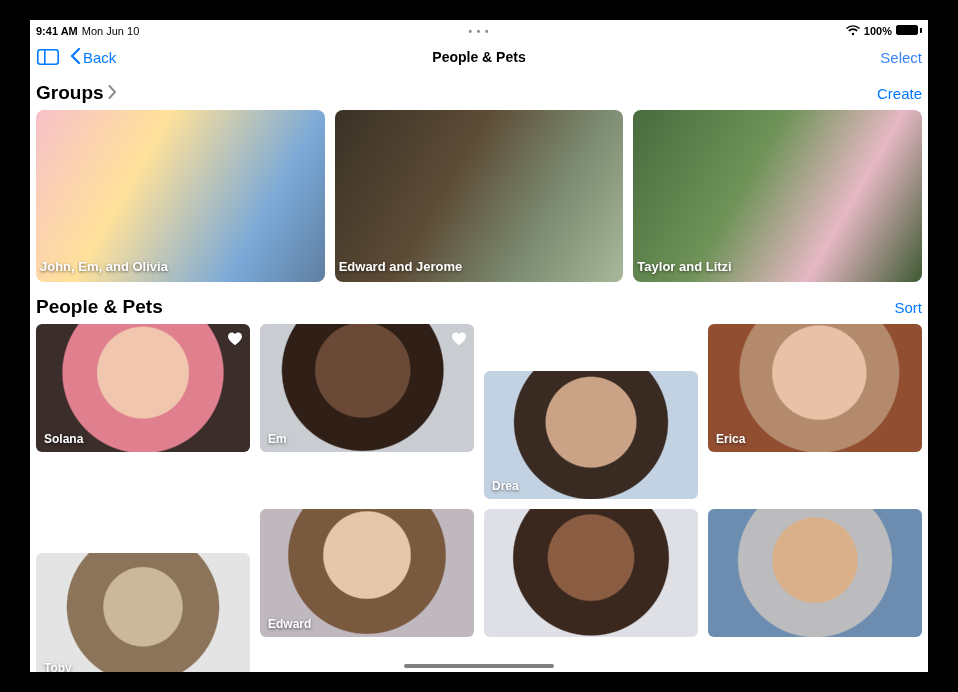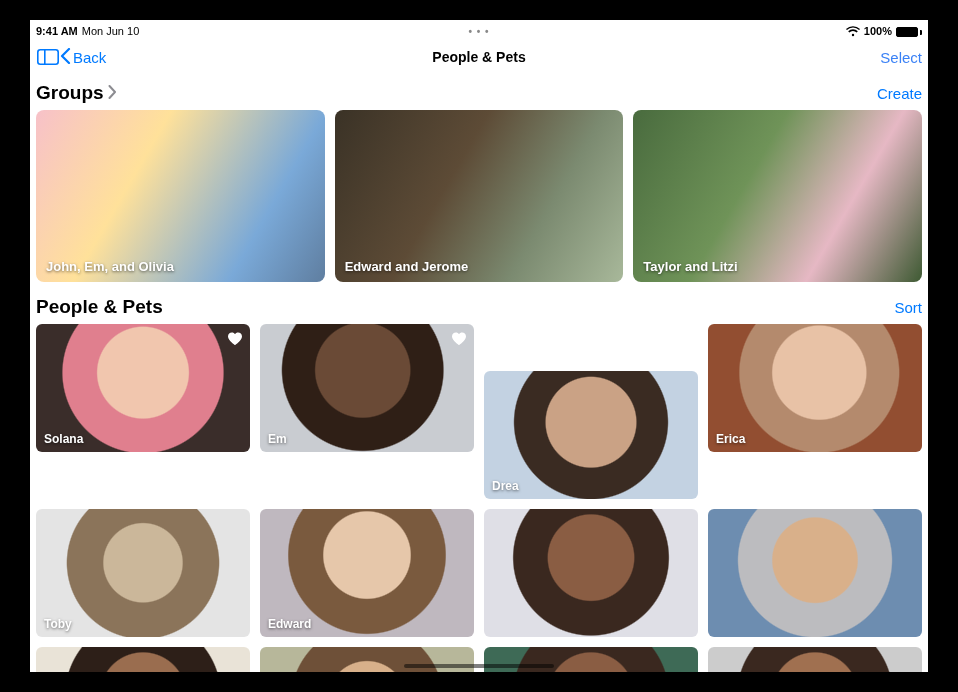--- a/index.html
+++ b/index.html
@@ -29,41 +29,41 @@
     font-size: 11px;
     font-weight: 600;
     color: #000;
     position: relative;
   }
   .status-left { display: flex; align-items: center; gap: 4px; }
   .status-center {
     position: absolute; left: 50%; transform: translateX(-50%);
     color: #888; letter-spacing: 1px; font-size: 10px;
   }
-  .status-right { display: flex; align-items: flex-end; gap: 4px; }
+  .status-right { display: flex; align-items: flex-start; gap: 4px; }
   .battery {
     display: inline-flex; align-items: center; gap: 2px;
   }
   .battery-body {
     width: 22px; height: 10px; border: 1px solid #000; border-radius: 2px;
     position: relative; background: #000;
   }
   .battery-cap { width: 2px; height: 5px; background: #000; border-radius: 0 1px 1px 0; }
   .wifi-icon svg { display: block; }
 
   
   .nav-bar {
     height: 34px;
     display: flex;
     align-items: center;
     justify-content: space-between;
     padding: 0 6px;
     position: relative;
   }
-  .nav-left { display: flex; align-items: center; }
+  .nav-left { display: flex; align-items: center; gap: 10px; }
   .sidebar-toggle {
     width: 24px; height: 20px; display: flex; align-items: center; justify-content: center;
     cursor: pointer;
   }
   .back-btn {
     display: flex; align-items: center; gap: 2px;
     color: #007aff; font-size: 15px; cursor: pointer;
   }
   .nav-title {
     position: absolute; left: 50%; transform: translateX(-50%);
@@ -92,21 +92,21 @@
   }
   .group-card {
     position: relative;
     border-radius: 8px;
     overflow: hidden;
     height: 172px;
     cursor: pointer;
     background: #ccc;
   }
   .group-card .label {
-    position: absolute; left: 10px; bottom: 8px;
+    position: absolute; left: 4px; bottom: 8px;
     color: #fff; font-size: 13px; font-weight: 600;
     text-shadow: 0 1px 3px rgba(0,0,0,.55);
   }
 
   
   .people-grid {
     display: grid;
     grid-template-columns: repeat(4, 1fr);
     gap: 10px;
   }
@@ -140,21 +140,21 @@
 
   
   .g0 { background: linear-gradient(120deg,#f7c1c9 0%,#ffe19a 35%,#7aa9d8 75%,#5f7ea0 100%); }
   .g1 { background: linear-gradient(120deg,#3a3226 0%,#5d4b36 40%,#7b8a70 70%,#a8b89a 100%); }
   .g2 { background: linear-gradient(120deg,#496b3e 0%,#6f9358 40%,#e6b8c4 70%,#3e5a33 100%); }
   
   .p0 { background: radial-gradient(circle at 50% 38%,#f1c6ae 0 34%,#e07f8e 35% 60%,#3a2d2a 61% 100%); }
   .p1 { background: radial-gradient(circle at 48% 36%,#6a4a36 0 34%,#2f1f16 35% 58%,#c9ccd1 59% 100%); }
   .p2 { background: radial-gradient(circle at 50% 40%,#caa285 0 34%,#3a2b22 35% 58%,#c3d2e2 59% 100%); margin-top: 47px; }
   .p3 { background: radial-gradient(circle at 52% 38%,#e8c2a6 0 34%,#b48a6d 35% 58%,#924e31 59% 100%); text-align: center; }
-  .p4 { background: radial-gradient(circle at 50% 42%,#cbb79a 0 30%,#8b745a 31% 58%,#e4e4e4 59% 100%); }
+  .p4 { background: radial-gradient(circle at 50% 42%,#cbb79a 0 30%,#8b745a 31% 58%,#e4e4e4 59% 100%); margin-top: 44px; }
   .p5 { background: radial-gradient(circle at 50% 36%,#e6c7aa 0 32%,#7a5a3e 33% 58%,#bfb8bf 59% 100%); }
   
   .p6 { background: radial-gradient(circle at 50% 38%,#8a5d43 0 32%,#3a281f 33% 58%,#dfdfe6 59% 100%); }
   .p7 { background: radial-gradient(circle at 50% 40%,#d9b08a 0 32%,#bcbcbf 33% 58%,#6d8db0 59% 100%); }
   .p8 { background: radial-gradient(circle at 50% 38%,#9a6d4f 0 32%,#2d1f18 33% 58%,#e9e3d7 59% 100%); }
   .p9 { background: radial-gradient(circle at 50% 42%,#d8b08a 0 30%,#6e5038 31% 58%,#b7b79a 59% 100%); }
   .p10{ background: radial-gradient(circle at 50% 38%,#8a5d43 0 32%,#3a281f 33% 58%,#3e6a56 59% 100%); }
   .p11{ background: radial-gradient(circle at 50% 38%,#a07050 0 32%,#3a281f 33% 58%,#cccccc 59% 100%); }
 </style>
 </head>

